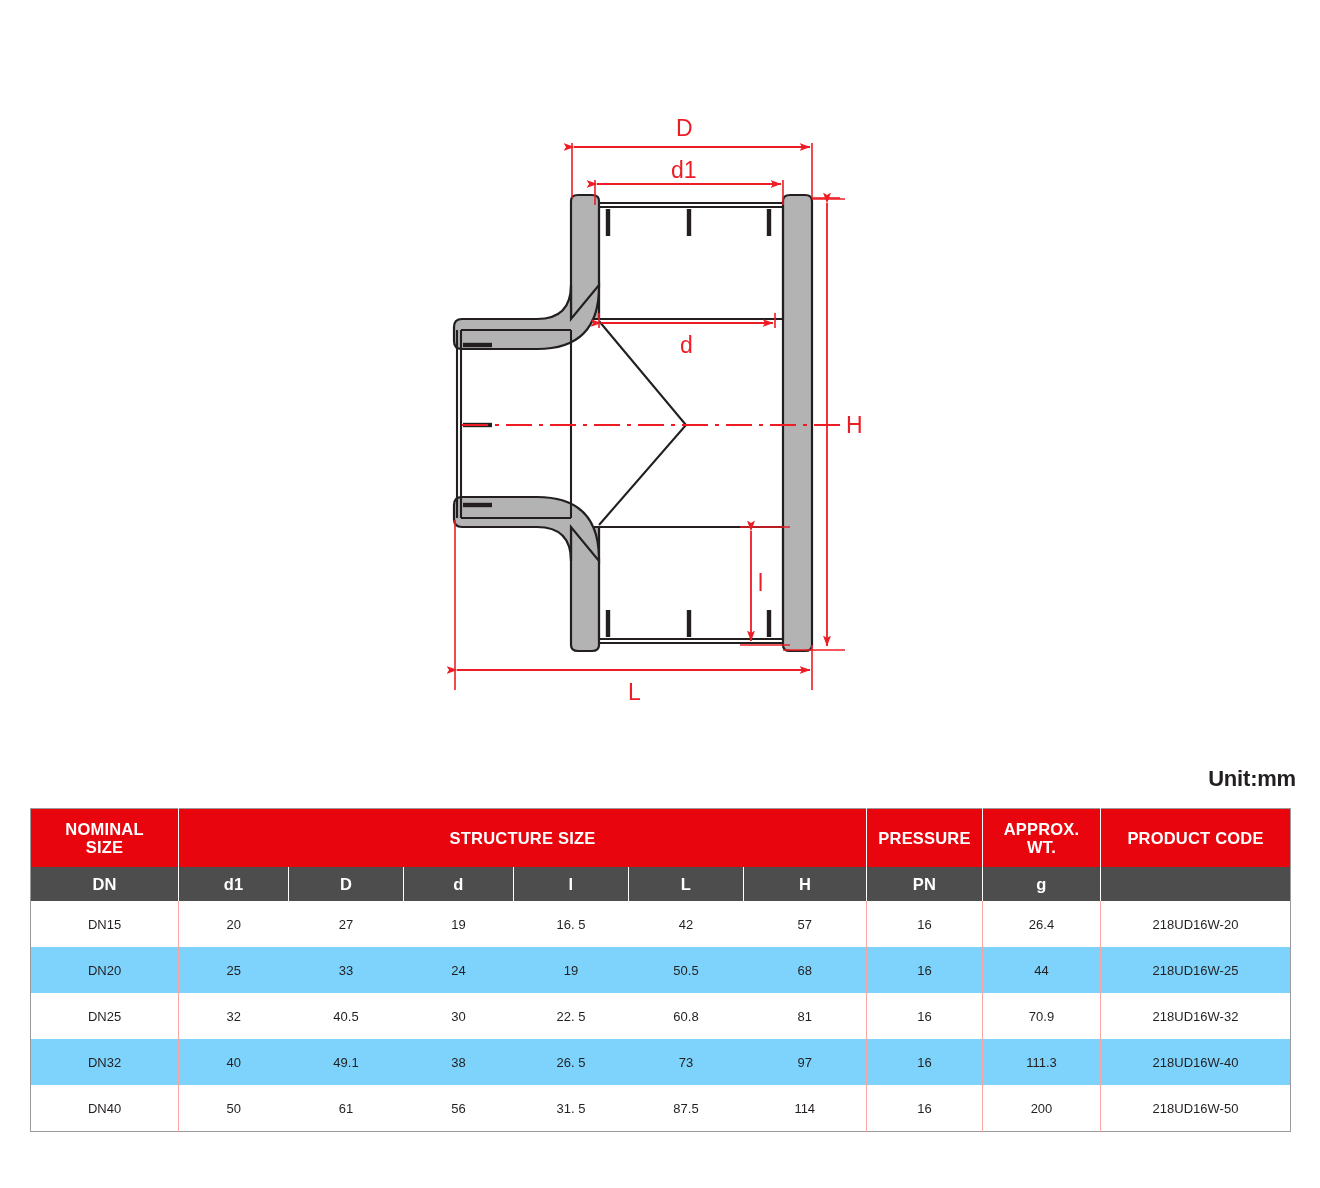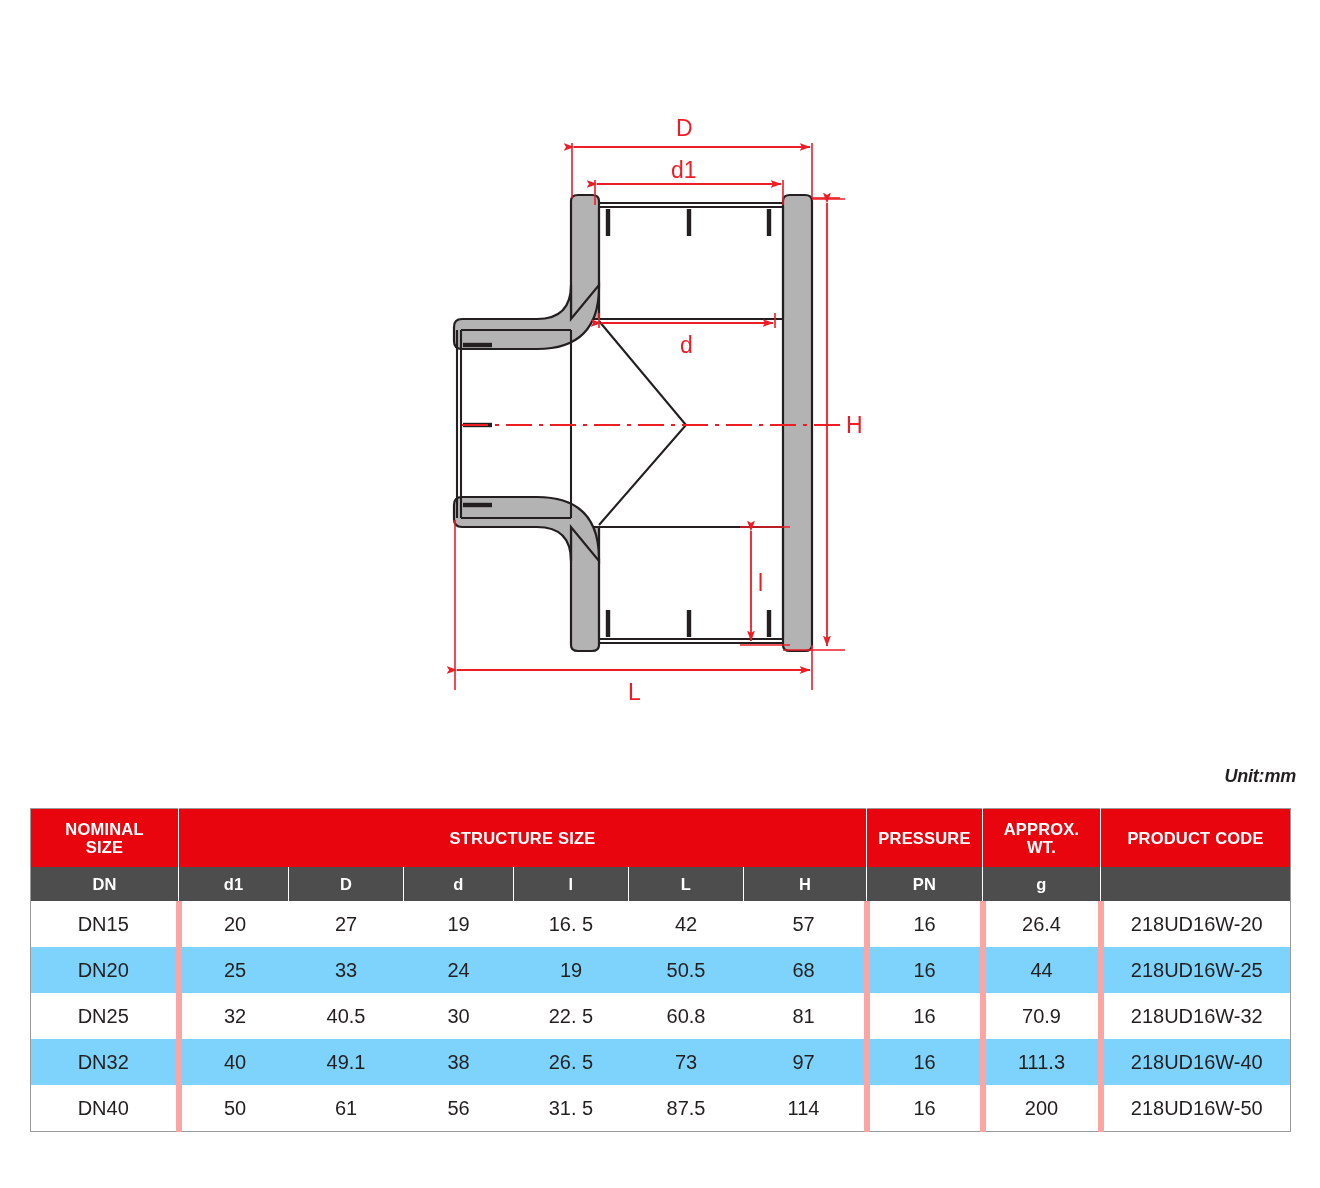--- a/index.html
+++ b/index.html
@@ -38,25 +38,24 @@
     font-weight: 400;
     line-height: 1;
     white-space: nowrap;
   }
 
   
   #unit-caption {
     position: absolute;
     right: 24px;
     top: 766px;
-    font-size: 18px;
+    font-size: 22px;
     font-weight: bold;
     color: #231f20;
     letter-spacing: -0.2px;
-    font-style: italic;
   }
 
   
   #spec-table-wrap {
     position: absolute;
     left: 30px;
     top: 808px;
     width: 1260px;
   }
   table.spec {
@@ -92,29 +91,29 @@
     font-weight: bold;
     height: 34px;
     border-right: 1px solid #ffffff;
     letter-spacing: 0.2px;
     margin-left: 24px;
   }
   tr.sym-head th:last-child { border-right: none; }
   tr.sym-head th.blank { border-right: none; }
 
   tbody tr td {
-    font-size: 20px;
+    font-size: 13px;
     font-weight: 400;
     color: #231f20;
     height: 46px;
     background: #ffffff;
   }
   tbody tr.alt td { background: #7dd3fc; }
 
-  .sep-left { border-left: 6px solid #fca5a5; }
+  .sep-left { border-left: 1px solid #fca5a5; }
 </style>
 </head>
 <body>
 
 <div id="drawing-area">
 
   <svg id="drawing-svg" width="1320" height="760" viewBox="0 0 1320 760">
 
     <defs>
       <marker id="arrRight" markerWidth="11" markerHeight="8" refX="10.5" refY="4" orient="auto" markerUnits="userSpaceOnUse">

